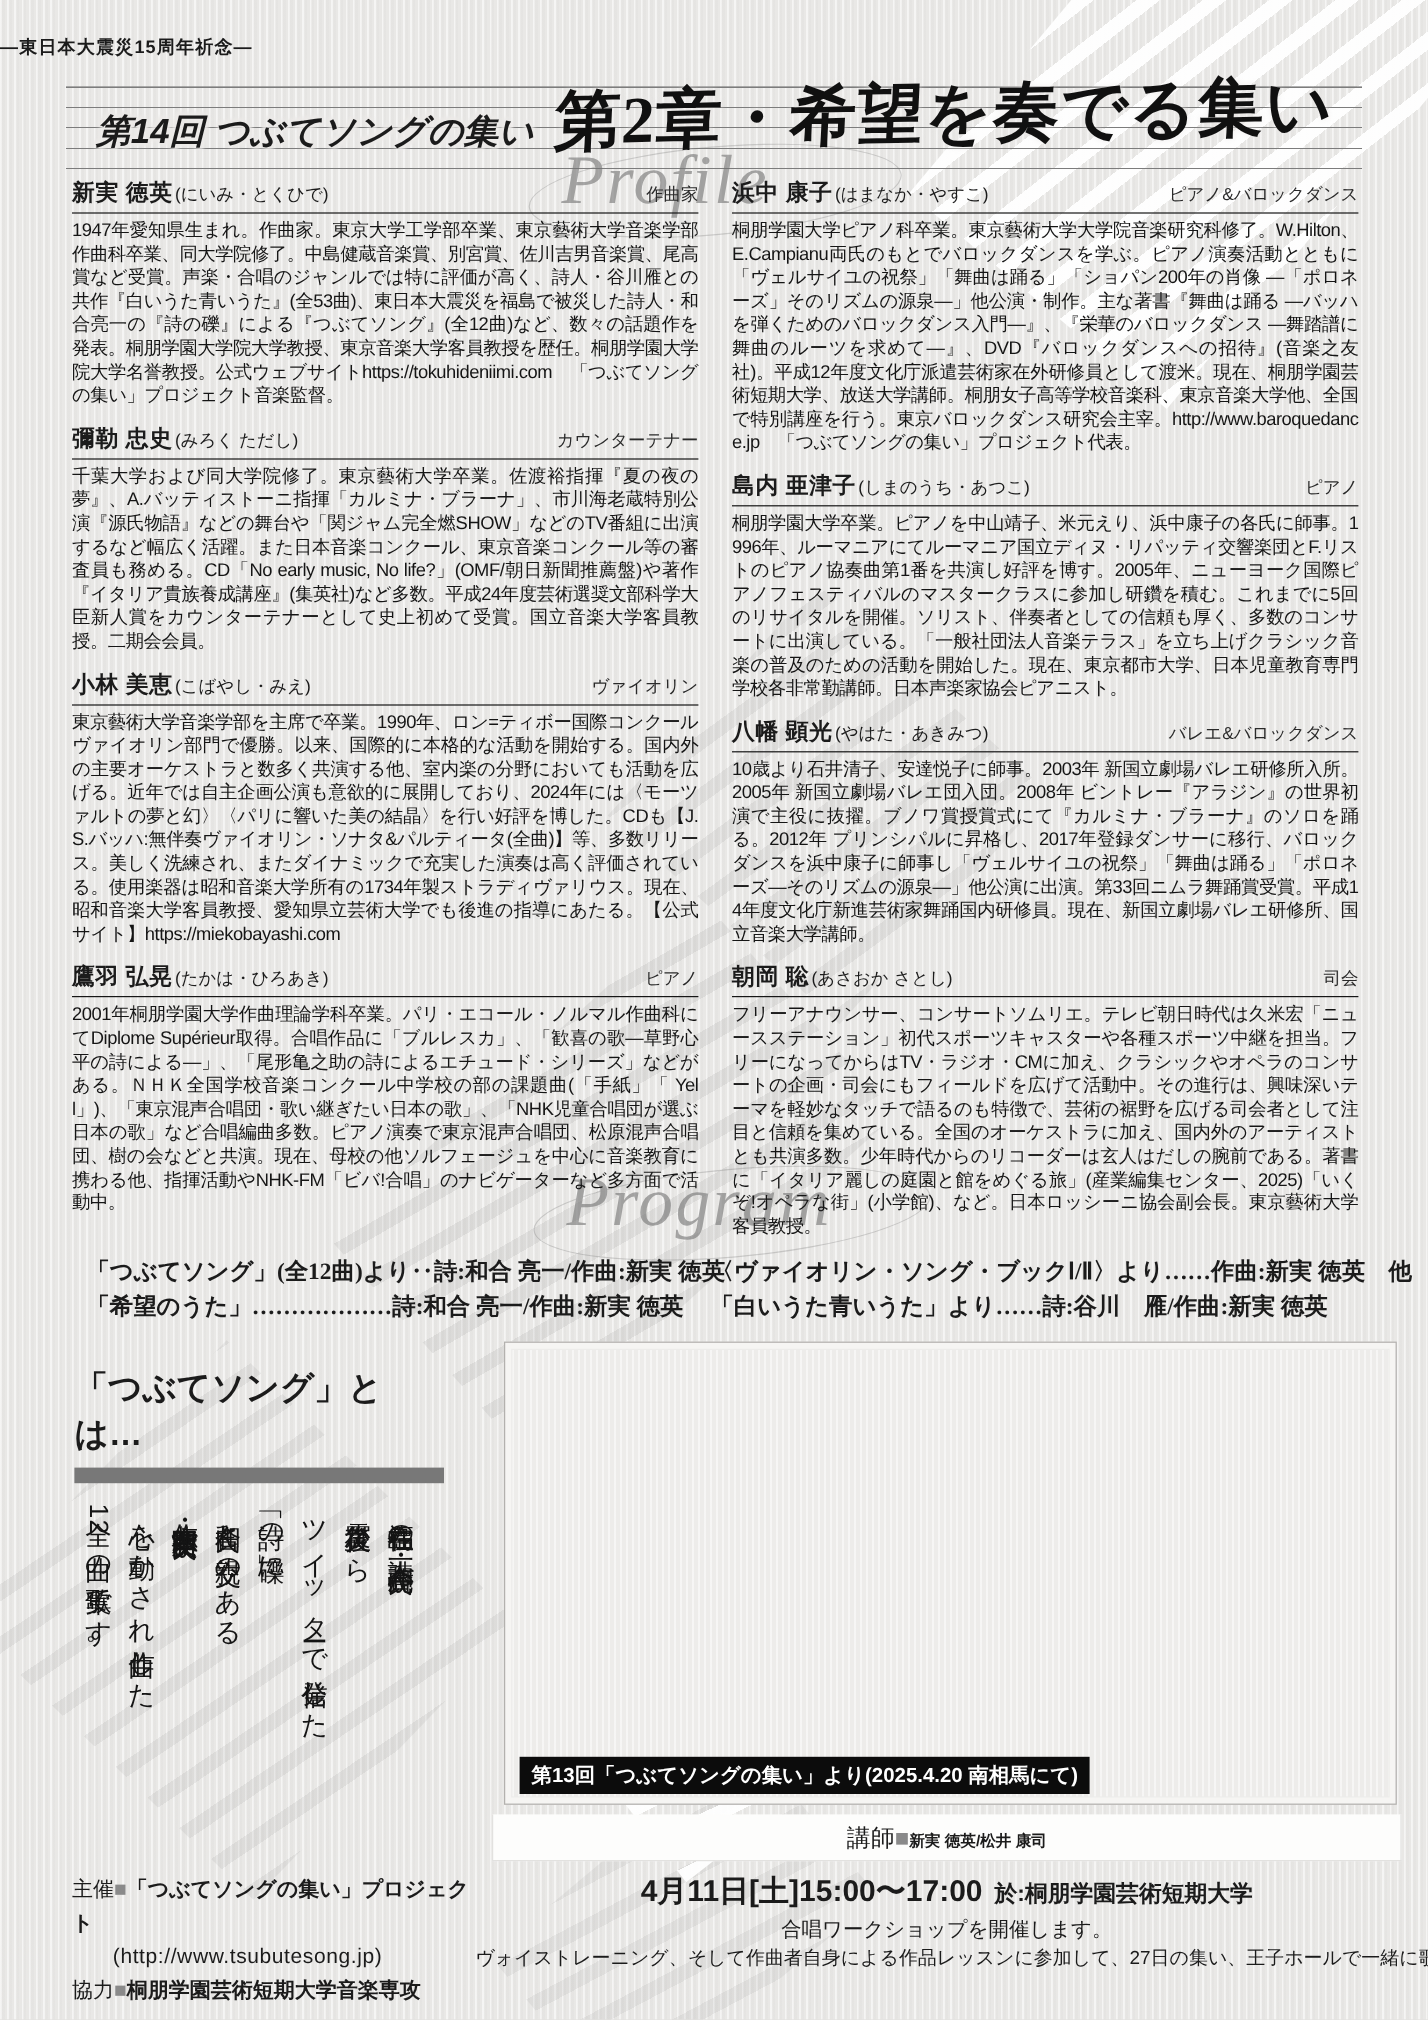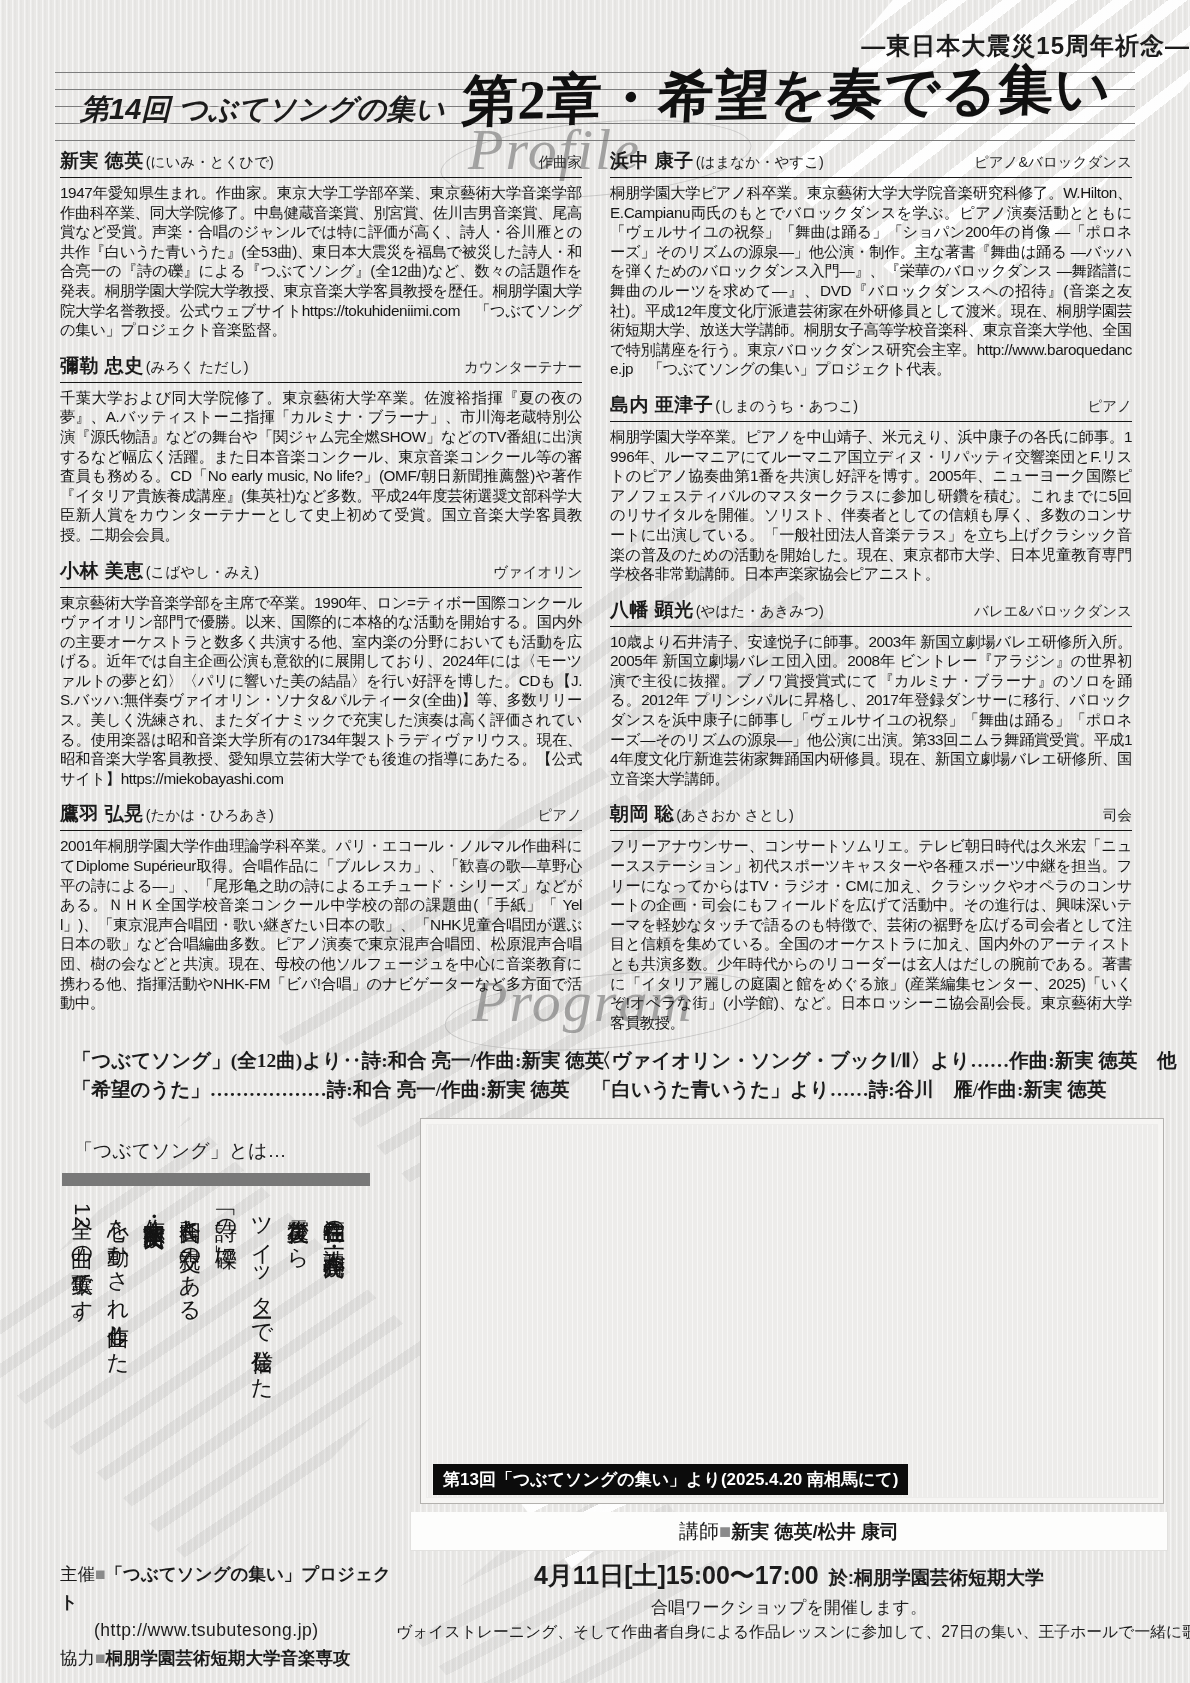--- a/index.html
+++ b/index.html
@@ -7,21 +7,21 @@
   .page{position:relative;width:1190px;height:1683px;margin:0 auto;background:#e9e8e6;overflow:hidden;}
   .page::before{content:"";position:absolute;inset:0;
     background:repeating-linear-gradient(90deg,rgba(255,255,255,.55) 0 1px,rgba(0,0,0,0.015) 2px 4px,transparent 4px 6px);
     z-index:0;}
   
   .stroke{position:absolute;z-index:0;pointer-events:none;}
   .stroke.white{background:repeating-linear-gradient(12deg,#ffffff 0 12px,transparent 12px 34px);opacity:.95;}
   .stroke.gray{background:repeating-linear-gradient(12deg,rgba(120,120,120,.22) 0 12px,transparent 12px 36px);}
 
   
-  .memorial{position:absolute;top:30px;left:0;right:0;text-align:right;font-size:24px;font-weight:bold;letter-spacing:1px;z-index:2;}
+  .memorial{position:absolute;top:30px;left:0;right:0;text-align:left;font-size:15px;font-weight:bold;letter-spacing:1px;z-index:2;}
   .staff{position:absolute;top:72px;left:55px;right:55px;height:70px;z-index:1;
     background:repeating-linear-gradient(to bottom,#7c7c7c 0 1px,transparent 1px 17px);}
   .series-title{position:absolute;top:90px;left:80px;font-size:29px;font-weight:bold;font-style:italic;letter-spacing:0;z-index:2;
     text-shadow:0 0 4px #eceae8,0 0 6px #eceae8,2px 2px 3px #eceae8,-2px -2px 3px #eceae8;}
   .calligraphy{position:absolute;top:58px;left:462px;width:660px;font-family:"Liberation Serif",serif;font-weight:bold;
     font-size:55px;letter-spacing:1px;transform:rotate(-1.2deg) skewX(-4deg);z-index:2;color:#101010;
     text-shadow:0 0 5px rgba(236,234,232,.8);}
   .watermark{position:absolute;font-family:"Liberation Serif",serif;font-style:italic;font-size:58px;color:#737373;opacity:.6;z-index:1;letter-spacing:2px;}
   .watermark .oval{position:absolute;left:-28px;top:6px;width:310px;height:72px;border:1.5px solid rgba(120,120,120,.5);border-radius:50%;transform:rotate(-5deg);}
   #wm-profile{top:116px;left:468px;}
@@ -37,38 +37,38 @@
   .p-bio{font-size:15.3px;line-height:19.6px;text-align:justify;letter-spacing:-.4px;word-break:break-all;color:#151515;}
 
   
   .program{position:absolute;top:1046px;left:72px;width:1076px;display:flex;z-index:2;
     font-family:"Liberation Serif",serif;font-weight:bold;font-size:19.5px;line-height:29px;white-space:nowrap;}
   .program .pcol{flex:0 0 auto;}
   .program .pcol.left{width:520px;}
 
   
   .about{position:absolute;left:62px;top:1138px;width:308px;z-index:2;}
-  .about-heading{font-size:19px;font-weight:normal;letter-spacing:0;padding-left:12px;}
+  .about-heading{font-size:28px;font-weight:bold;letter-spacing:0;}
   .about-bar{height:13px;background:#787878;margin-top:9px;}
   .about-vertical{margin-top:16px;margin-left:2px;height:336px;writing-mode:vertical-rl;font-size:22px;line-height:36px;letter-spacing:1px;color:#141414;}
   .about-vertical p{margin:0;}
 
   
   .photo{position:absolute;left:420px;top:1118px;width:742px;height:384px;background:#edecea;
     border:1px solid #b3b1ae;box-shadow:inset 0 0 0 5px #f6f5f3;z-index:1;}
   .photo::after{content:"";position:absolute;inset:6px;
     background:repeating-linear-gradient(90deg,rgba(255,255,255,.5) 0 1px,transparent 1px 5px);}
   .photo-caption{position:absolute;left:12px;bottom:8px;background:#0c0c0c;color:#fff;font-size:17px;font-weight:bold;
     padding:4px 10px;letter-spacing:0;z-index:3;text-align:center;}
 
   
   .workshop{position:absolute;left:410px;top:1512px;width:758px;z-index:2;text-align:center;}
   .ws-banner{background:#474747;color:#fff;font-size:23px;font-weight:bold;padding:7px 0 6px;letter-spacing:2px;border:1px solid #333;}
   .ws-lect{background:#fdfdfc;font-size:20px;padding:6px 0 5px;border:1px solid #e2e1df;border-top:none;}
-  .ws-lect b{font-size:19px;}
+  .ws-lect b{font-size:13px;}
   .sq{color:#8a8a8a;}
   .ws-date{margin-top:8px;font-size:25px;font-weight:bold;letter-spacing:0;}
   .ws-date .at{font-size:19px;font-weight:bold;margin-left:10px;}
   .ws-line1{margin-top:4px;font-size:17px;}
   .ws-line2{margin-top:3px;font-size:15.8px;white-space:nowrap;margin-left:-14px;margin-right:-14px;}
 
   
   .footer-left{position:absolute;left:60px;top:1560px;width:340px;z-index:2;font-size:17.5px;line-height:28px;}
   .footer-left .url{padding-left:34px;letter-spacing:.5px;}
   .footer-left b{letter-spacing:0;}

